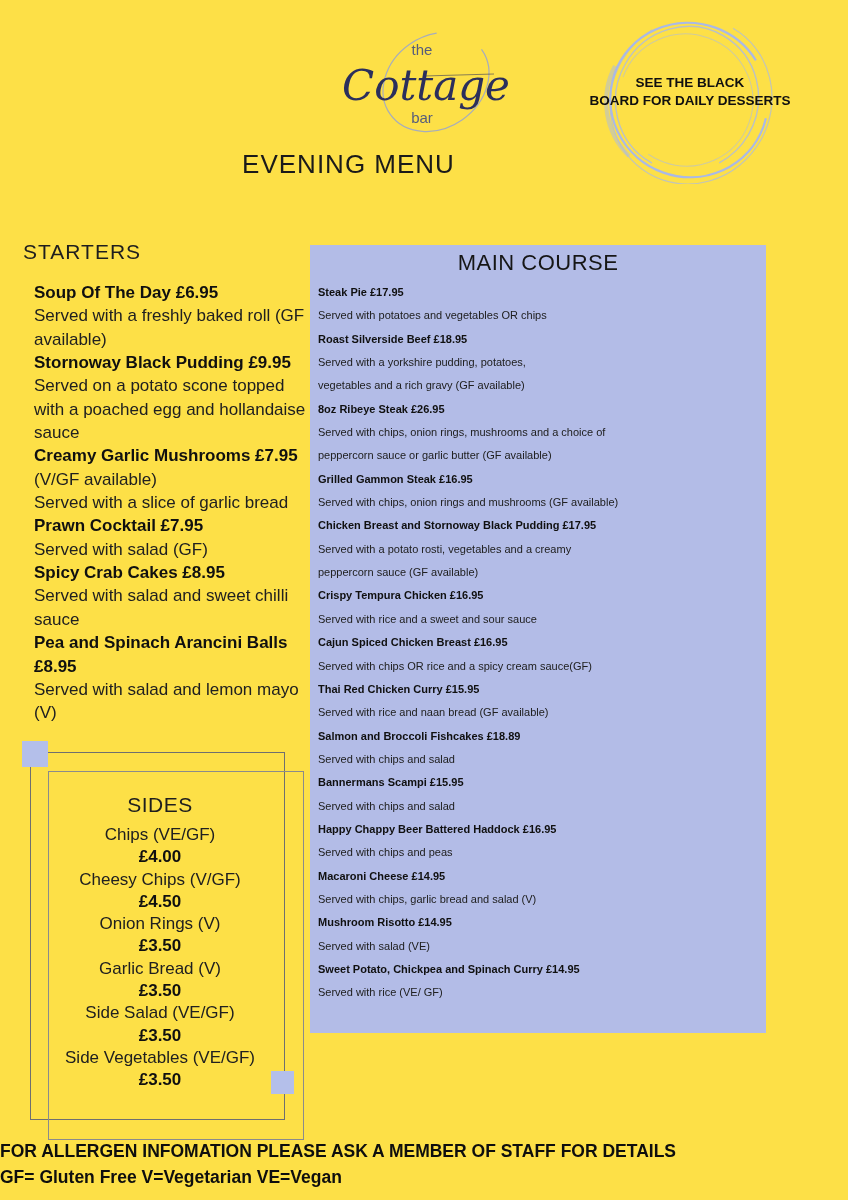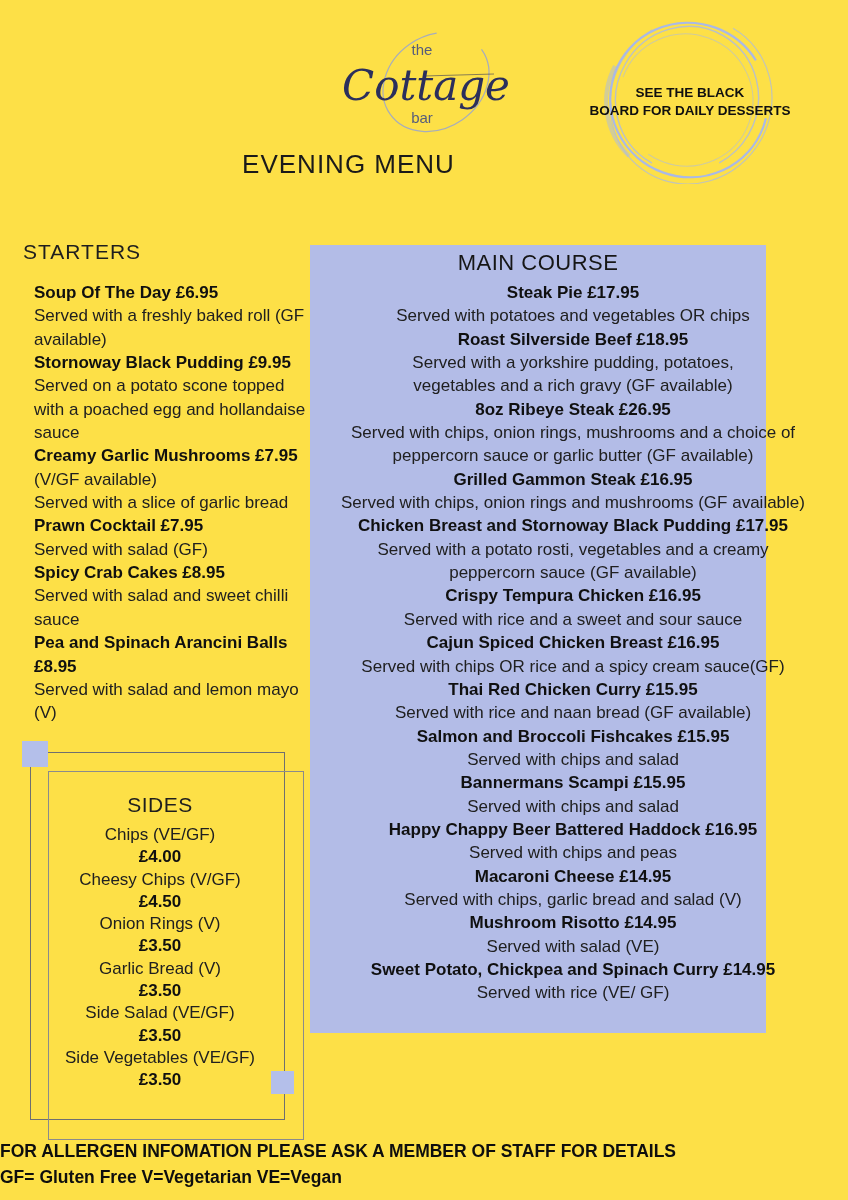--- a/index.html
+++ b/index.html
@@ -8,21 +8,21 @@
     font-family:"Liberation Sans", sans-serif;color:#1d1d1d;overflow:hidden;padding-left:12px;
   }
   
   .logo-svg{position:absolute;left:338px;top:26px;}
   .page-title{
     position:absolute;left:0;top:149px;width:697px;text-align:center;
     font-size:26px;letter-spacing:1px;color:#1a1a1a;font-weight:400;
   }
   .badge-svg{position:absolute;left:585px;top:16px;}
   .badge-text{
-    position:absolute;left:577px;top:84px;width:226px;text-align:center;
+    position:absolute;left:577px;top:74px;width:226px;text-align:center;
     font-weight:700;font-size:13.5px;line-height:17.5px;color:#101010;
   }
   
   .starters-heading{
     position:absolute;left:23px;top:240px;font-size:21px;letter-spacing:1px;
     font-weight:400;color:#1e1e1e;
   }
   .starters-list{
     position:absolute;left:15px;top:281px;width:300px;
     font-size:17px;line-height:23.35px;white-space:nowrap;margin-left:19px;
@@ -33,21 +33,21 @@
   .mains-panel{
     position:absolute;left:310px;top:245px;width:456px;height:788px;
     background:var(--panel,#b3bce7);
   }
   .mains-heading{
     position:absolute;left:0;top:5px;width:100%;text-align:center;
     font-size:22px;letter-spacing:.5px;font-weight:400;color:#161616;
   }
   .mains-list{
     position:absolute;left:8px;top:36px;width:510px;
-    font-size:17px;line-height:23.35px;white-space:nowrap;text-align:center;
+    font-size:11px;line-height:23.35px;white-space:nowrap;
   }
   
   .sides-outer{position:absolute;left:30px;top:752px;width:253px;height:366px;border:1px solid #6f6f6f;}
   .sides-inner{position:absolute;left:48px;top:771px;width:254px;height:367px;border:1px solid #8b8b8b;}
   .sides-content{position:absolute;left:48px;top:792px;width:224px;text-align:center;}
   .sides-heading{font-size:21px;letter-spacing:.5px;font-weight:400;color:#1e1e1e;line-height:26px;}
   .sides-list{margin-top:6px;font-size:17px;line-height:22.3px;}
   .side-name{font-weight:400;color:#202020;}
   .side-price{font-weight:700;color:#101010;}
   .handle{position:absolute;background:var(--handle,#b4bfea);}
@@ -129,21 +129,21 @@
         <div class="item-desc">Served with chips, onion rings and mushrooms (GF available)</div>
         <div class="item-name">Chicken Breast and Stornoway Black Pudding £17.95</div>
         <div class="item-desc">Served with a potato rosti, vegetables and a creamy</div>
         <div class="item-desc">peppercorn sauce (GF available)</div>
         <div class="item-name">Crispy Tempura Chicken £16.95</div>
         <div class="item-desc">Served with rice and a sweet and sour sauce</div>
         <div class="item-name">Cajun Spiced Chicken Breast £16.95</div>
         <div class="item-desc">Served with chips OR rice and a spicy cream sauce(GF)</div>
         <div class="item-name">Thai Red Chicken Curry £15.95</div>
         <div class="item-desc">Served with rice and naan bread (GF available)</div>
-        <div class="item-name">Salmon and Broccoli Fishcakes £15.95</div>
+        <div class="item-name">Salmon and Broccoli Fishcakes £18.89</div>
         <div class="item-desc">Served with chips and salad</div>
         <div class="item-name">Bannermans Scampi £15.95</div>
         <div class="item-desc">Served with chips and salad</div>
         <div class="item-name">Happy Chappy Beer Battered Haddock £16.95</div>
         <div class="item-desc">Served with chips and peas</div>
         <div class="item-name">Macaroni Cheese £14.95</div>
         <div class="item-desc">Served with chips, garlic bread and salad (V)</div>
         <div class="item-name">Mushroom Risotto £14.95</div>
         <div class="item-desc">Served with salad (VE)</div>
         <div class="item-name">Sweet Potato, Chickpea and Spinach Curry £14.95</div>

